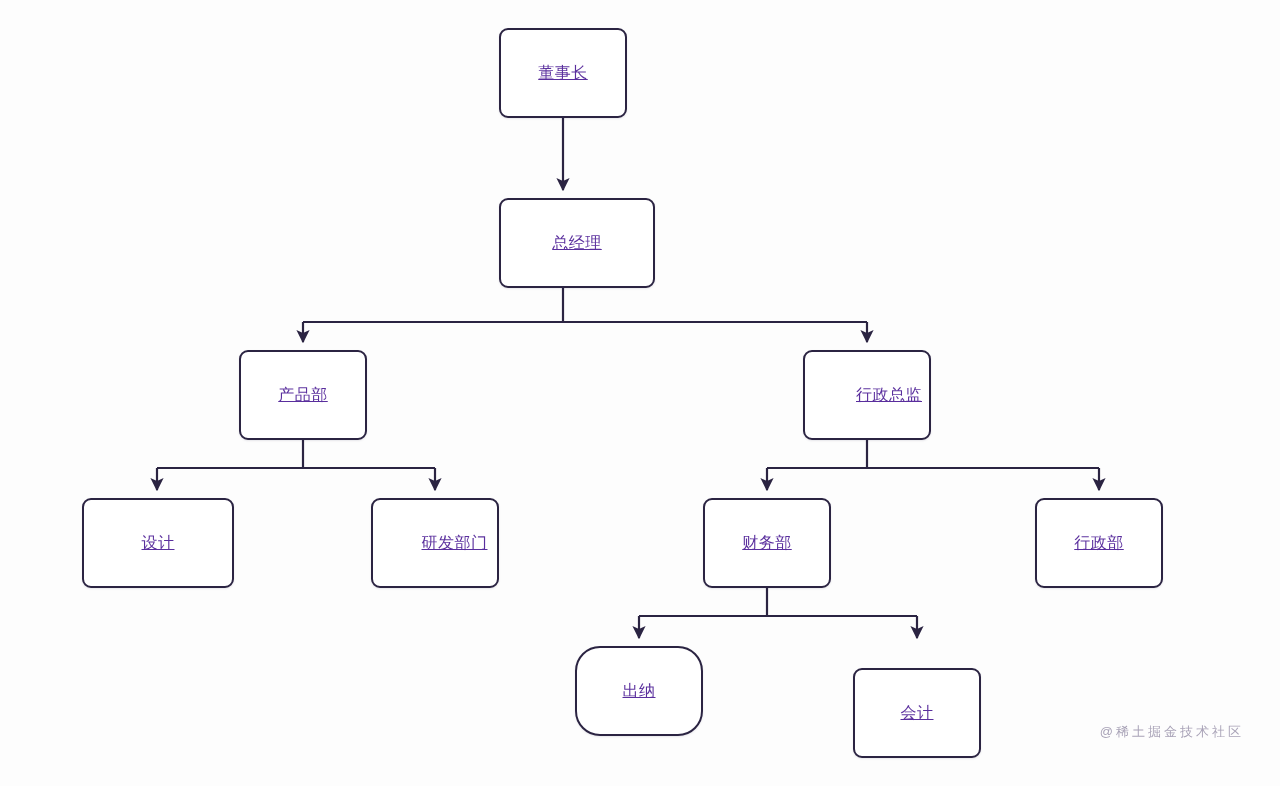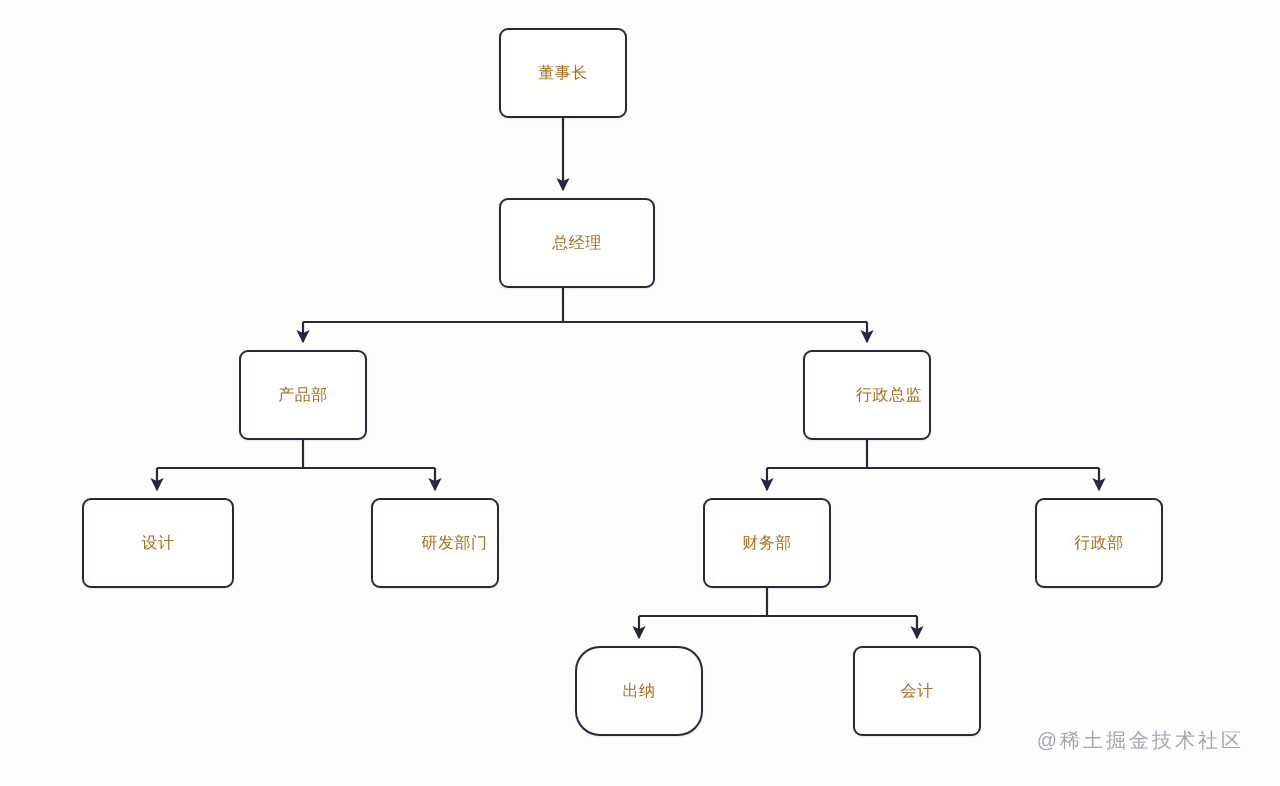--- a/index.html
+++ b/index.html
@@ -32,32 +32,33 @@
     border: 2px solid #2b2442;
     border-radius: 9px;
     display: flex;
     align-items: center;
     justify-content: center;
     box-shadow: 0 1px 2px rgba(40,34,64,0.10);
   }
   .node-label {
     font-size: 16px;
     line-height: 1.2;
-    color: #a16207;
+    color: #4c1d95;
     letter-spacing: 0.5px;
     text-align: left;
     filter: blur(0.35px);
     opacity: 0.92;
     user-select: none;
+    text-decoration: underline;
   }
   .watermark {
     position: absolute;
     right: 36px;
-    bottom: 32px;
-    font-size: 20px;
+    bottom: 45px;
+    font-size: 13px;
     letter-spacing: 3px;
     color: #9a93ab;
     opacity: 0.85;
     filter: blur(0.3px);
     user-select: none;
     white-space: nowrap;
   }
 </style>
 </head>
 <body>
@@ -127,19 +128,19 @@
   </div>
 
   <div class="node" style="left:1035px; top:498px; width:128px; height:90px;">
     <span class="node-label">行政部</span>
   </div>
 
   <div class="node" style="left:575px; top:646px; width:128px; height:90px;border-radius:25px;">
     <span class="node-label">出纳</span>
   </div>
 
-  <div class="node" style="left:853px; top:646px; width:128px; height:90px;">
+  <div class="node" style="left:853px; top:668px; width:128px; height:90px;">
     <span class="node-label">会计</span>
   </div>
 
   <div class="watermark">@稀土掘金技术社区</div>
 
 </div>
 
 </body></html>

